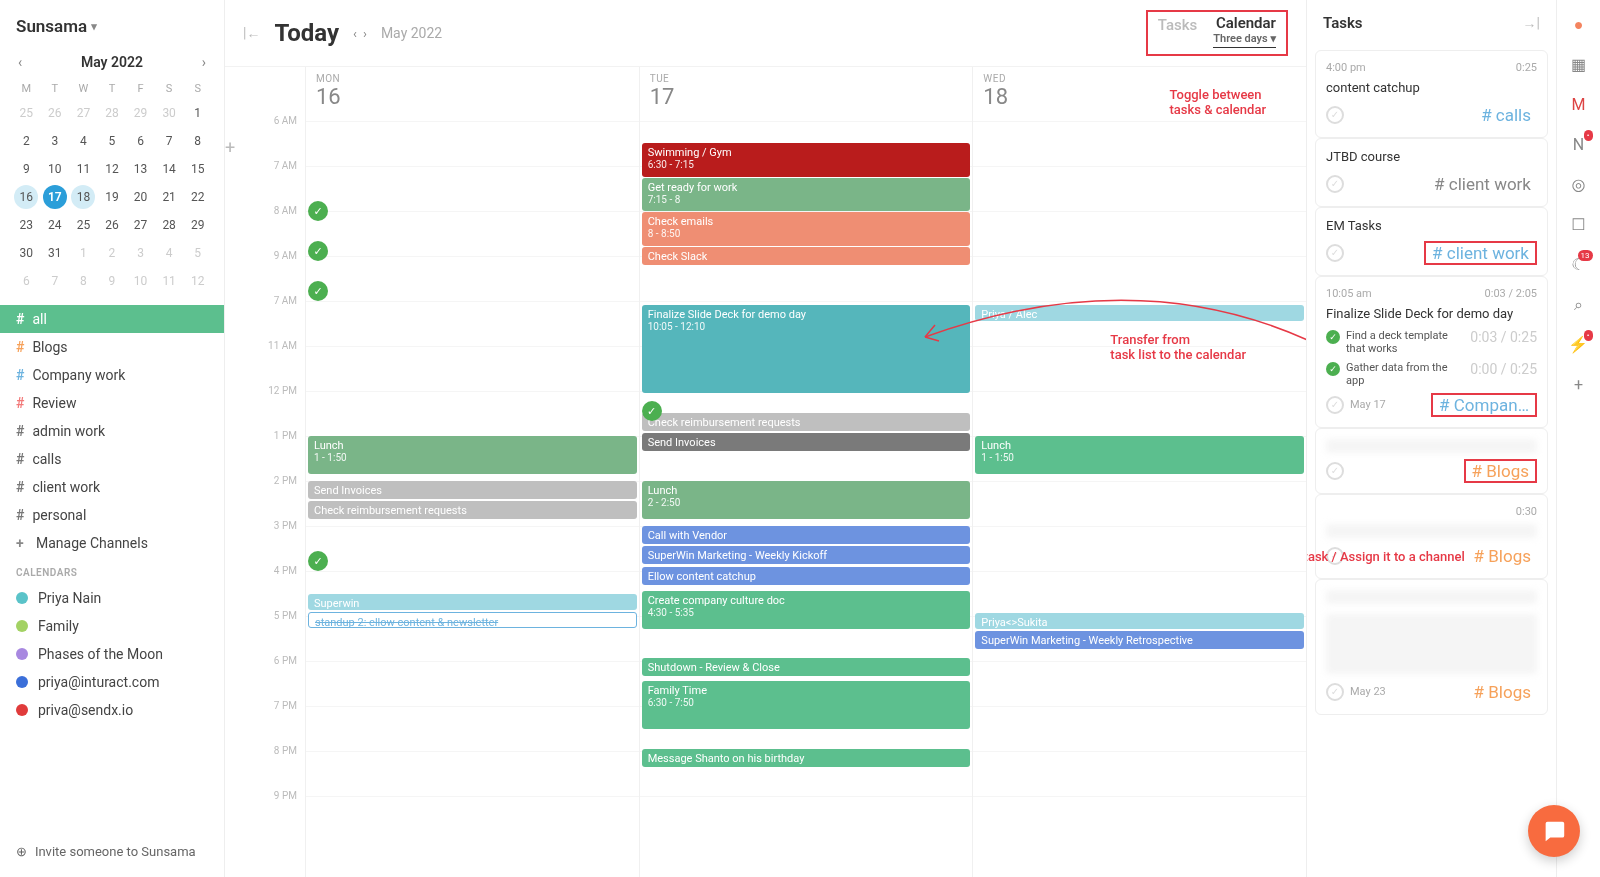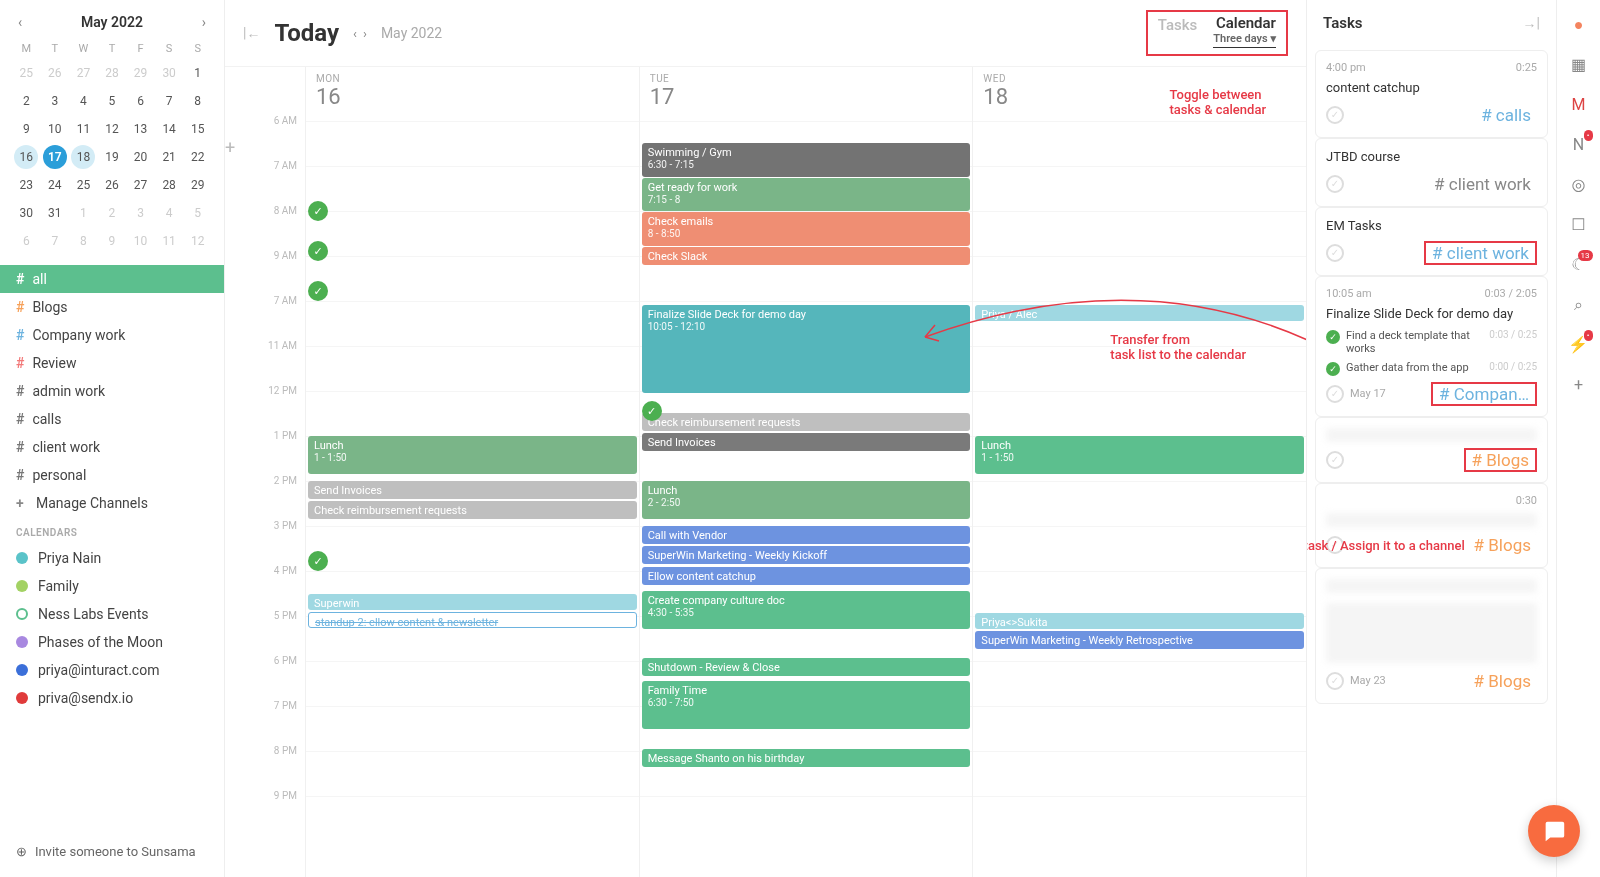--- a/index.html
+++ b/index.html
@@ -79,40 +79,44 @@
 .collapse-icon { color: #bbb; font-size: 14px; cursor: pointer; }
 .task-card { border: 1px solid #eee; border-radius: 6px; padding: 10px; background: #fff; font-size: 12px; display: flex; flex-direction: column; gap: 6px; position: relative; }
 .task-top { display: flex; justify-content: space-between; color: #aaa; font-size: 11px; }
 .task-title { color: #333; font-size: 13px; line-height: 1.3; }
 .task-bottom { display: flex; justify-content: space-between; align-items: center; }
 .task-check { width: 18px; height: 18px; border: 2px solid #ddd; border-radius: 50%; display: inline-flex; align-items: center; justify-content: center; color: #ddd; font-size: 10px; cursor: pointer; }
 .task-tag { font-size: 17px; padding: 2px 6px; border-radius: 3px; cursor: pointer; }
 .tag-box { border: 2px solid #e63946; display: inline-block; }
 .subtask { display: flex; align-items: flex-start; gap: 6px; font-size: 11px; color: #555; }
 .subtask .sc { width: 14px; height: 14px; border-radius: 50%; background: #4caf50; color: #fff; font-size: 9px; display: flex; align-items: center; justify-content: center; flex-shrink: 0; margin-top: 1px; }
-.subtask .meta { color: #ccc; font-size: 10px; margin-left: auto; white-space: nowrap; }
+.subtask .meta { color: #ccc; font-size: 14px; margin-left: auto; white-space: nowrap; }
 .blurred { filter: blur(3px); background: #f5f5f5; height: 14px; border-radius: 3px; }
 
 
 .iconstrip { width: 44px; border-left: 1px solid #eee; display: flex; flex-direction: column; align-items: center; padding: 14px 0; gap: 20px; position: relative; }
 .strip-icon { width: 20px; height: 20px; display: flex; align-items: center; justify-content: center; font-size: 16px; color: #888; cursor: pointer; position: relative; }
 .strip-icon.orange { color: #f4845f; }
 .badge { position: absolute; top: -4px; right: -4px; background: #e63946; color: #fff; font-size: 8px; border-radius: 8px; padding: 1px 3px; }
 
 
 .intercom { position: absolute; bottom: 20px; right: 20px; width: 52px; height: 52px; border-radius: 50%; background: #f86b3f; display: flex; align-items: center; justify-content: center; cursor: pointer; box-shadow: 0 4px 12px rgba(0,0,0,0.2); }
 .intercom svg { fill: #fff; width: 26px; height: 26px; }
 
 
 .arrow-overlay { position: absolute; pointer-events: none; }
 </style>
 </head>
 <body>
 
 <div class="sidebar-left">
+  <div class="brand">
+    <span>Sunsama</span>
+    <span style="font-size:11px;color:#888">▾</span>
+  </div>
 
   <div class="mini-cal">
     <div class="mini-cal-head">
       <span class="mini-cal-nav">‹</span>
       <span class="mini-cal-title">May 2022</span>
       <span class="mini-cal-nav">›</span>
     </div>
     <div class="mini-cal-grid" id="mini-cal-grid">
         <div class="mini-cal-dow">M</div>
         <div class="mini-cal-dow">T</div>
@@ -216,24 +220,20 @@
   <div id="calendars">
       <div class="cal-item">
         <span class="cal-dot" style="background:#5ac3c9"></span>
         <span>Priya Nain</span>
       </div>
       <div class="cal-item">
         <span class="cal-dot" style="background:#a3d264"></span>
         <span>Family</span>
       </div>
       <div class="cal-item">
-        <span class="cal-ring" style="border-color:#5cbf8e"></span>
-        <span>Ness Labs Events</span>
-      </div>
-      <div class="cal-item">
         <span class="cal-dot" style="background:#a888e0"></span>
         <span>Phases of the Moon</span>
       </div>
       <div class="cal-item">
         <span class="cal-dot" style="background:#3b6fd9"></span>
         <span>priya@inturact.com</span>
       </div>
       <div class="cal-item">
         <span class="cal-dot" style="background:#e03b3b"></span>
         <span>priva@sendx.io</span>
@@ -352,21 +352,21 @@
             <div class="hour-line"></div>
             <div class="hour-line"></div>
             <div class="hour-line"></div>
             <div class="hour-line"></div>
             <div class="hour-line"></div>
             <div class="hour-line"></div>
             <div class="hour-line"></div>
             <div class="hour-line"></div>
           </div>
           <div class="events">
-            <div class="ev" style="top: 22px; height: 34px; background: #737373;">
+            <div class="ev" style="top: 22px; height: 34px; background: #b91c1c;">
               <div>Swimming / Gym</div>
               <div class="t">6:30 - 7:15</div>
             </div>
             <div class="ev" style="top: 57px; height: 33px; background: rgb(122, 181, 136);">
               <div>Get ready for work</div>
               <div class="t">7:15 - 8</div>
             </div>
             <div class="ev" style="top: 91px; height: 34px; background: rgb(239, 142, 115);">
               <div>Check emails</div>
               <div class="t">8 - 8:50</div>

